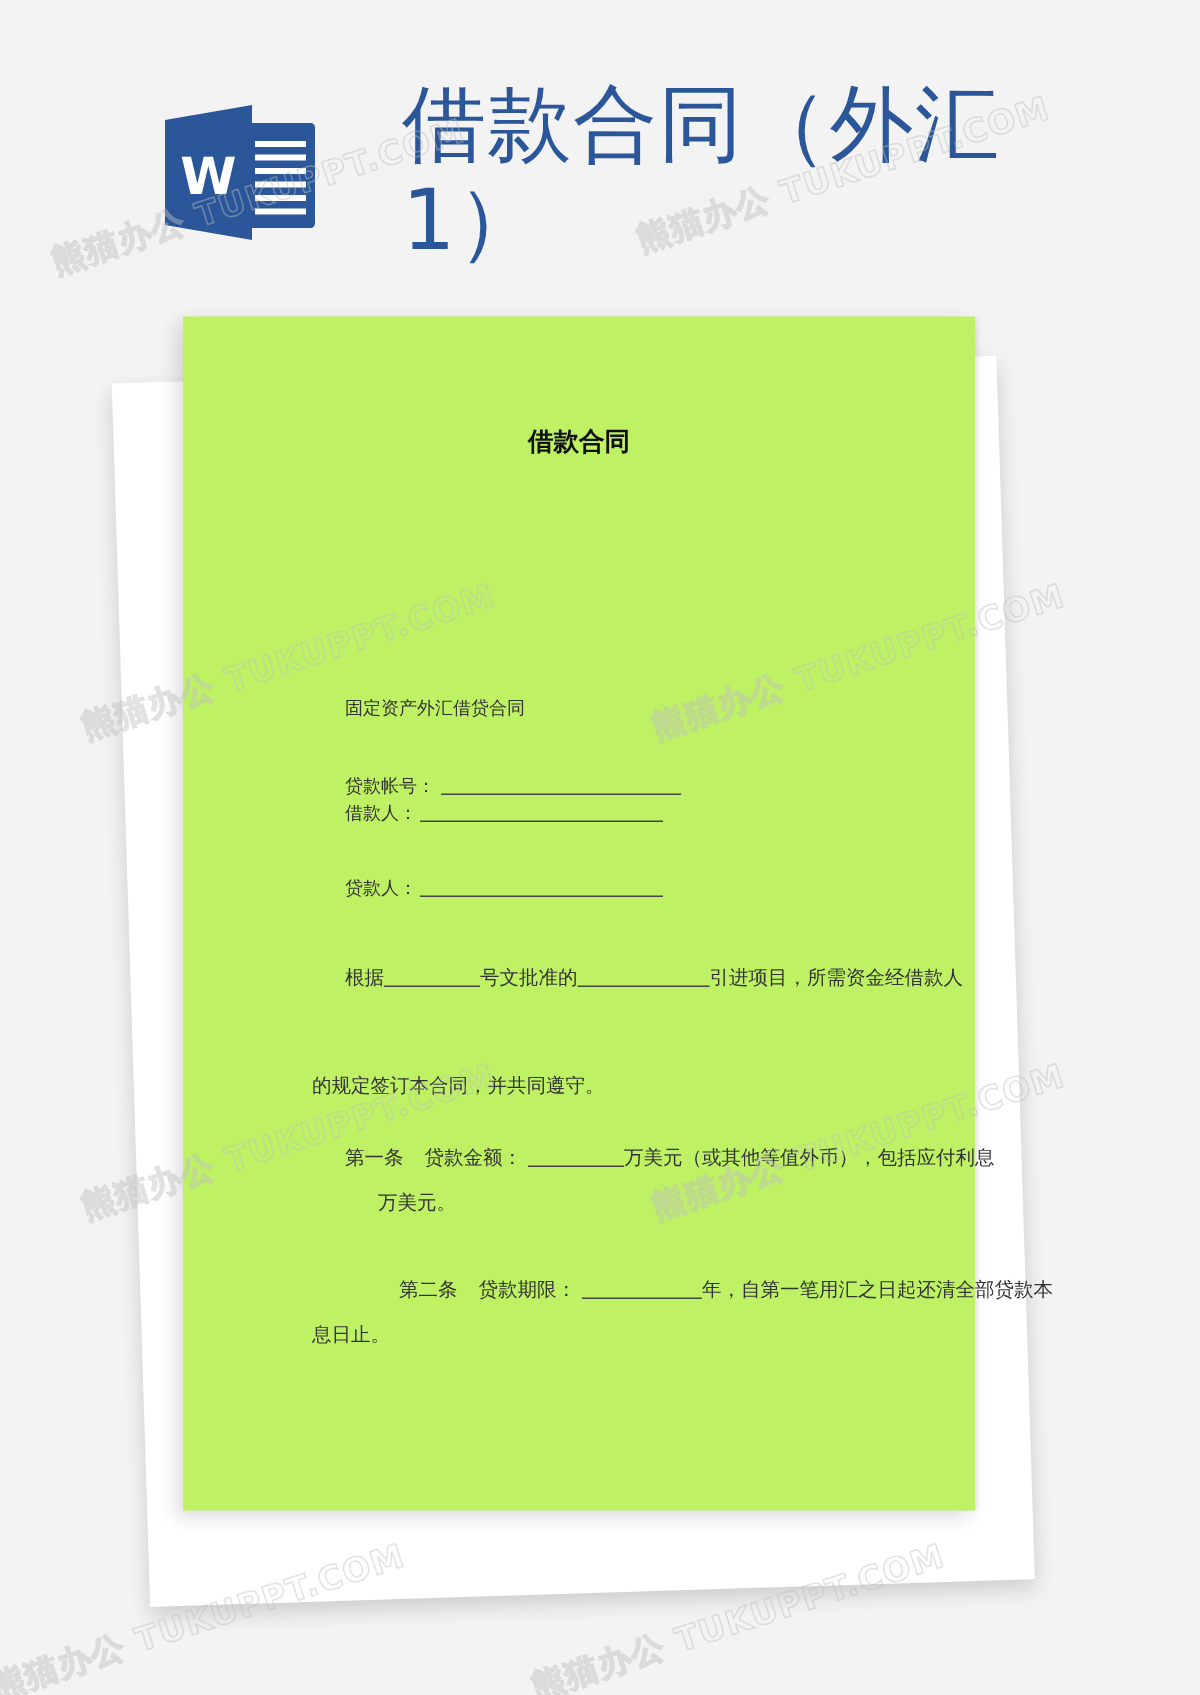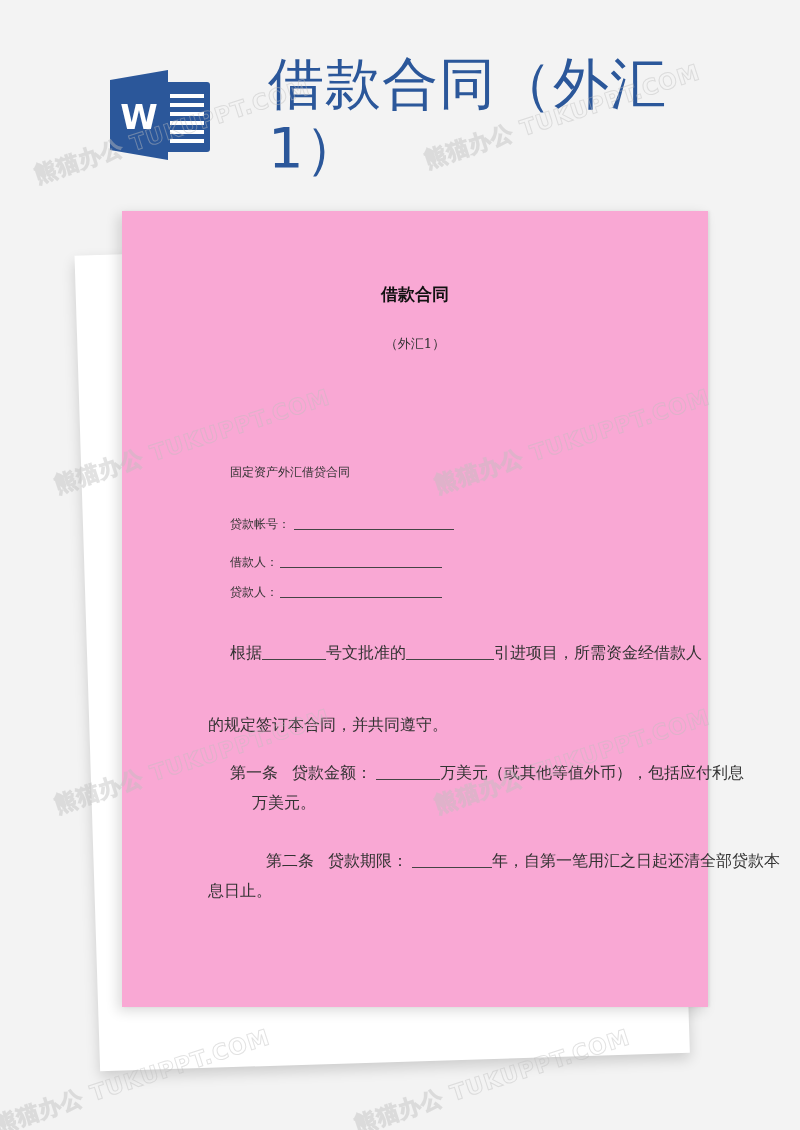--- a/index.html
+++ b/index.html
@@ -17,37 +17,37 @@
     letter-spacing: 1px; word-break: break-all;
   }
   
   .paper-back {
     position: absolute; left: 100px; top: 246px; width: 590px; height: 816px;
     background: #fff;
     transform: rotate(-1.8deg); transform-origin: 50% 100%;
     box-shadow: 0 6px 14px rgba(0,0,0,0.16);
   }
   .paper-front {
-    position: absolute; left: 122px; top: 211px; width: 586px; height: 796px;
-    background: #f9a8d4;
+    position: absolute; left: 122px; top: 211px; width: 528px; height: 796px;
+    background: #bef264;
     box-shadow: -4px 4px 12px rgba(0,0,0,0.14), 2px 0 2px rgba(0,0,0,0.06);
   }
   .doc-text { color: #333; font-size: 12px; }
   .doc-title {
     position: absolute; left: 0; width: 100%; top: 72px; text-align: center;
     font-family: "DejaVu Sans", "Liberation Sans", sans-serif;
     font-size: 17px; font-weight: bold; color: #111;
   }
   .doc-subtitle {
     position: absolute; left: 0; width: 100%; top: 124px; text-align: center;
     font-size: 13px; color: #333;
   }
   .line { position: absolute; left: 108px; white-space: nowrap; font-size: 12px; color: #333; }
   .blank { display: inline-block; border-bottom: 1px solid #444; vertical-align: -2px; height: 1px; }
-  .para-line { position: absolute; white-space: nowrap; font-size: 16px; color: #333; }
+  .para-line { position: absolute; white-space: nowrap; font-size: 13px; color: #333; }
   
   .wm {
     position: absolute; white-space: nowrap;
     font-family: "DejaVu Sans", "Liberation Sans", sans-serif;
     font-size: 22px; font-weight: bold; letter-spacing: 1px;
     color: rgba(255,255,255,0.0);
     -webkit-text-stroke: 1px rgba(190,190,190,0.45);
     transform: rotate(-18deg); transform-origin: left bottom;
     pointer-events: none;
   }
@@ -69,28 +69,27 @@
     <polygon points="0,10 58,0 58,90 0,80" fill="#2b579a"></polygon>
     <text x="29" y="59" text-anchor="middle" font-family="DejaVu Sans, sans-serif" font-size="34" font-weight="bold" fill="#ffffff">W</text>
   </svg>
 </div>
 <div class="header-title">借款合同（外汇1）</div>
 
 <div class="paper-back"></div>
 
 <div class="paper-front doc-text">
   <div class="doc-title">借款合同</div>
-  <div class="doc-subtitle">（外汇1）</div>
 
   <div class="line" style="top:253px;">固定资产外汇借贷合同</div>
 
   <div class="line" style="top:305px;text-align:right;">
     <span>贷款帐号：</span><span class="blank" style="width:160px;margin-left:4px;"></span>
   </div>
-  <div class="line" style="top:343px;">
+  <div class="line" style="top:323px;">
     <span>借款人：</span><span class="blank" style="width:162px;margin-left:2px;"></span>
   </div>
   <div class="line" style="top:373px;text-align:right;">
     <span>贷款人：</span><span class="blank" style="width:162px;margin-left:2px;"></span>
   </div>
 
   <div class="para-line" style="left:108px; top:432px;">
     <span>根据</span><span class="blank" style="width:64px;"></span><span>号文批准的</span><span class="blank" style="width:88px;"></span><span>引进项目，所需资金经借款人</span>
   </div>
   <div class="para-line" style="left:86px; top:492px;margin-top:12px;">的规定签订本合同，并共同遵守。</div>

